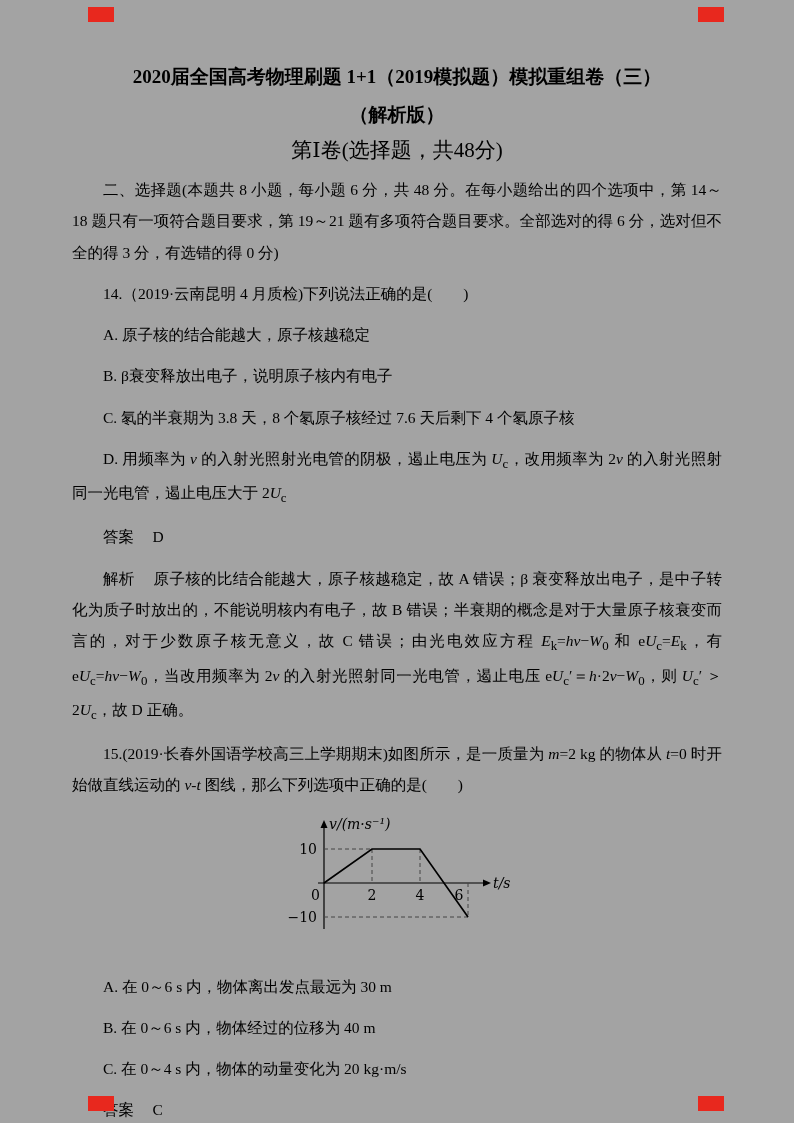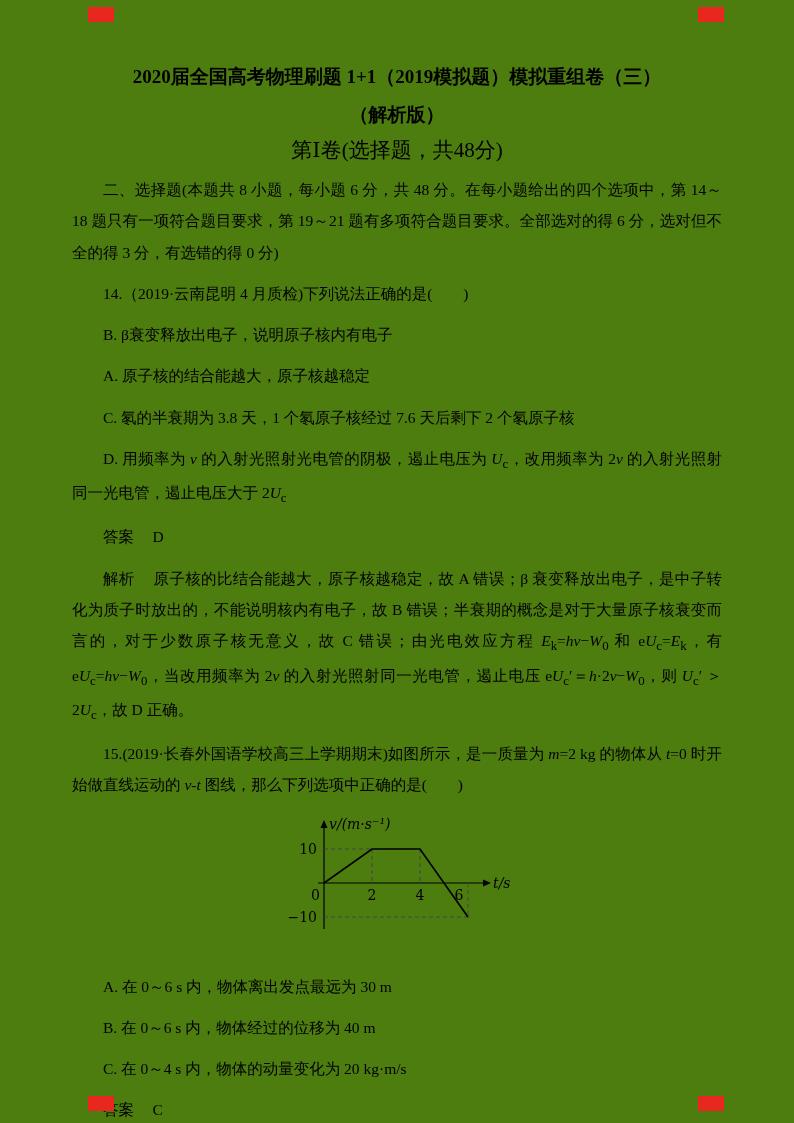--- a/index.html
+++ b/index.html
@@ -1,20 +1,20 @@
 <!DOCTYPE html>
 <html><head>
 <meta charset="utf-8">
 <style>
   * { box-sizing: border-box; }
   html,body { margin:0; padding:0; background:#ffffff; }
   body { font-family:"Liberation Serif","DejaVu Serif",serif; color:#000; }
   .page {
     position:relative; width:794px; height:1123px;
-    padding:64px 62px 0 62px; overflow:hidden; background:#4d7c0f;
+    padding:64px 62px 0 62px; overflow:hidden; background:#a3a3a3;
   }
   .badge { position:absolute; width:26px; height:15px; background:#e8281e; }
   .badge-tl { top:7px;  left:88px; }
   .badge-tr { top:7px;  right:70px; }
   .badge-bl { bottom:12px; left:88px; }
   .badge-br { bottom:12px; right:70px; }
 
   .title    { font-size:19px; font-weight:bold; text-align:center; margin:0 0 12px 0; }
   .subtitle { font-size:19px; font-weight:bold; text-align:center; margin:6px 0 8px 0; }
   .section  { font-size:21px; font-weight:normal; text-align:center; margin:4px 0 8px 0; }
@@ -45,23 +45,23 @@
   <div class="badge badge-bl"></div>
   <div class="badge badge-br"></div>
 
   <h1 class="title">2020届全国高考物理刷题 1+1（2019模拟题）模拟重组卷（三）</h1>
   <h1 class="subtitle">（解析版）</h1>
   <h2 class="section">第Ⅰ卷(选择题，共48分)</h2>
 
   <p class="para">二、选择题(本题共 8 小题，每小题 6 分，共 48 分。在每小题给出的四个选项中，第 14～18 题只有一项符合题目要求，第 19～21 题有多项符合题目要求。全部选对的得 6 分，选对但不全的得 3 分，有选错的得 0 分)</p>
 
   <p class="para">14.（2019·云南昆明 4 月质检)下列说法正确的是(　　)</p>
+  <p class="para">A. 原子核的结合能越大，原子核越稳定</p>
   <p class="para">B. β衰变释放出电子，说明原子核内有电子</p>
-  <p class="para">A. 原子核的结合能越大，原子核越稳定</p>
-  <p class="para">C. 氡的半衰期为 3.8 天，1 个氡原子核经过 7.6 天后剩下 2 个氡原子核</p>
+  <p class="para">C. 氡的半衰期为 3.8 天，8 个氡原子核经过 7.6 天后剩下 4 个氡原子核</p>
   <p class="para">D. 用频率为 <i>v</i> 的入射光照射光电管的阴极，遏止电压为 <i>U</i><sub>c</sub>，改用频率为 2<i>v</i> 的入射光照射同一光电管，遏止电压大于 2<i>U</i><sub>c</sub></p>
 
   <p class="para">
     <span class="bold">答案</span><span class="ans-gap"></span><span>D</span>
   </p>
 
   <p class="para">
     <span class="bold">解析</span><span class="ans-gap"></span><span>原子核的比结合能越大，原子核越稳定，故 A 错误；β 衰变释放出电子，是中子转化为质子时放出的，不能说明核内有电子，故 B 错误；半衰期的概念是对于大量原子核衰变而言的，对于少数原子核无意义，故 C 错误；由光电效应方程 <i>E</i><sub>k</sub>=<i>hv</i>−<i>W</i><sub>0</sub> 和 e<i>U</i><sub>c</sub>=<i>E</i><sub>k</sub>，有 e<i>U</i><sub>c</sub>=<i>hv</i>−<i>W</i><sub>0</sub>，当改用频率为 2<i>v</i> 的入射光照射同一光电管，遏止电压 e<i>U</i><sub>c</sub>′＝<i>h</i>·2<i>v</i>−<i>W</i><sub>0</sub>，则 <i>U</i><sub>c</sub>′ ＞ 2<i>U</i><sub>c</sub>，故 D 正确。</span>
   </p>
 

